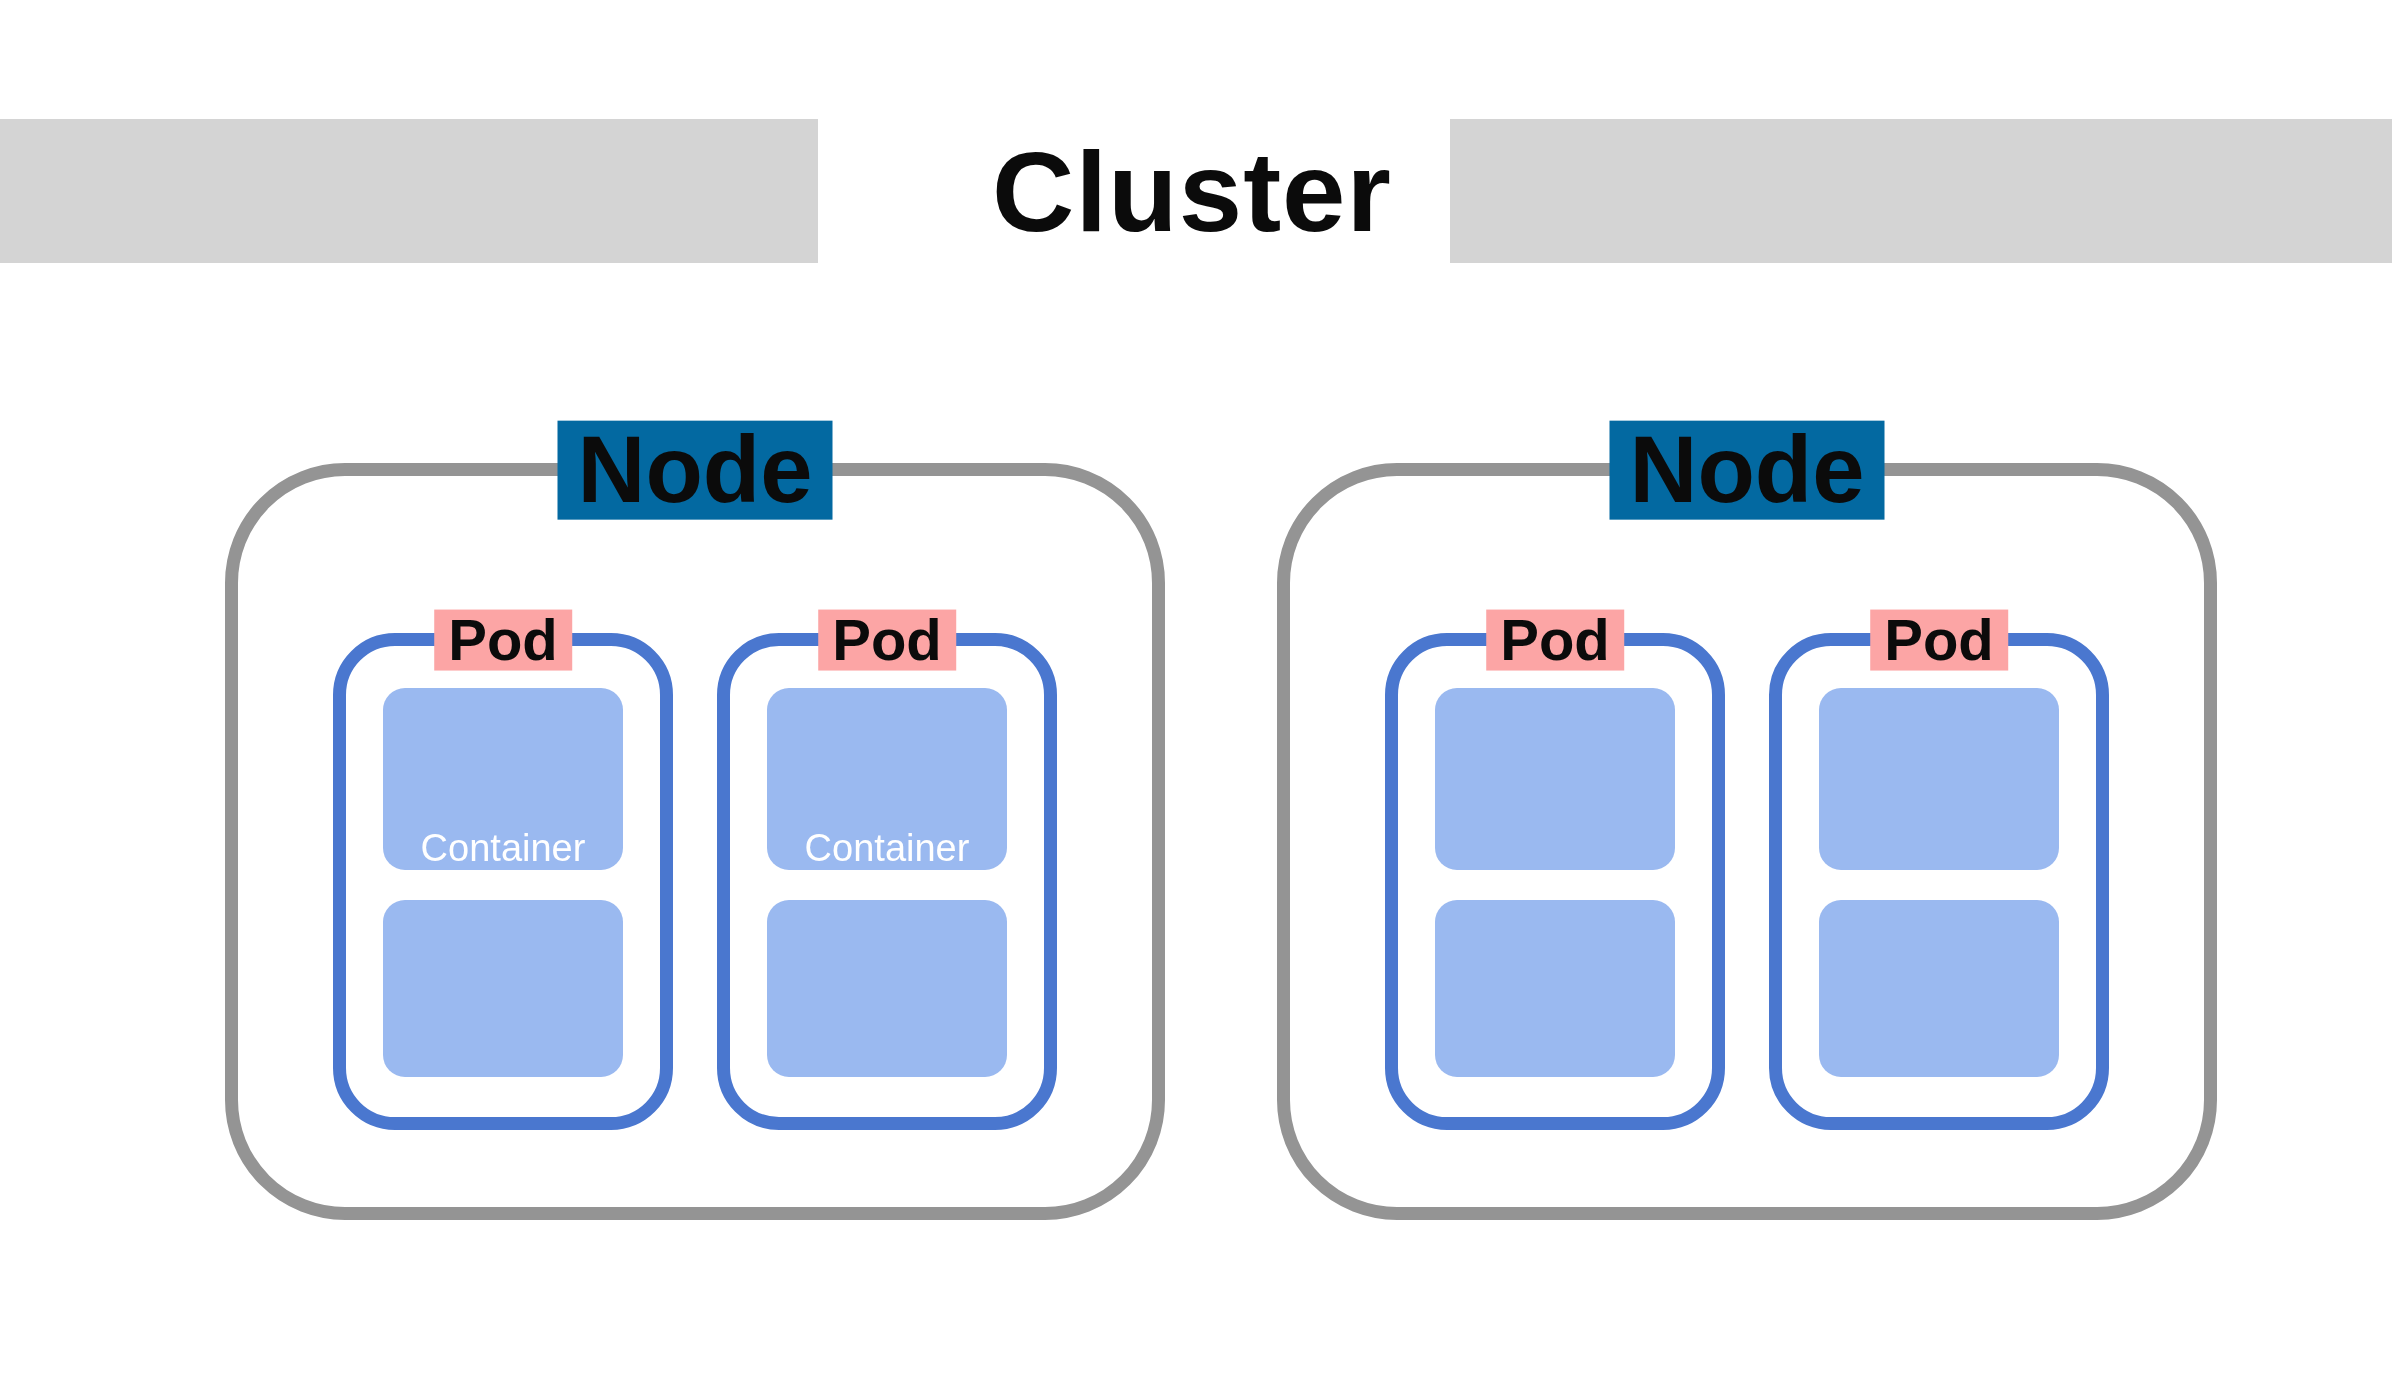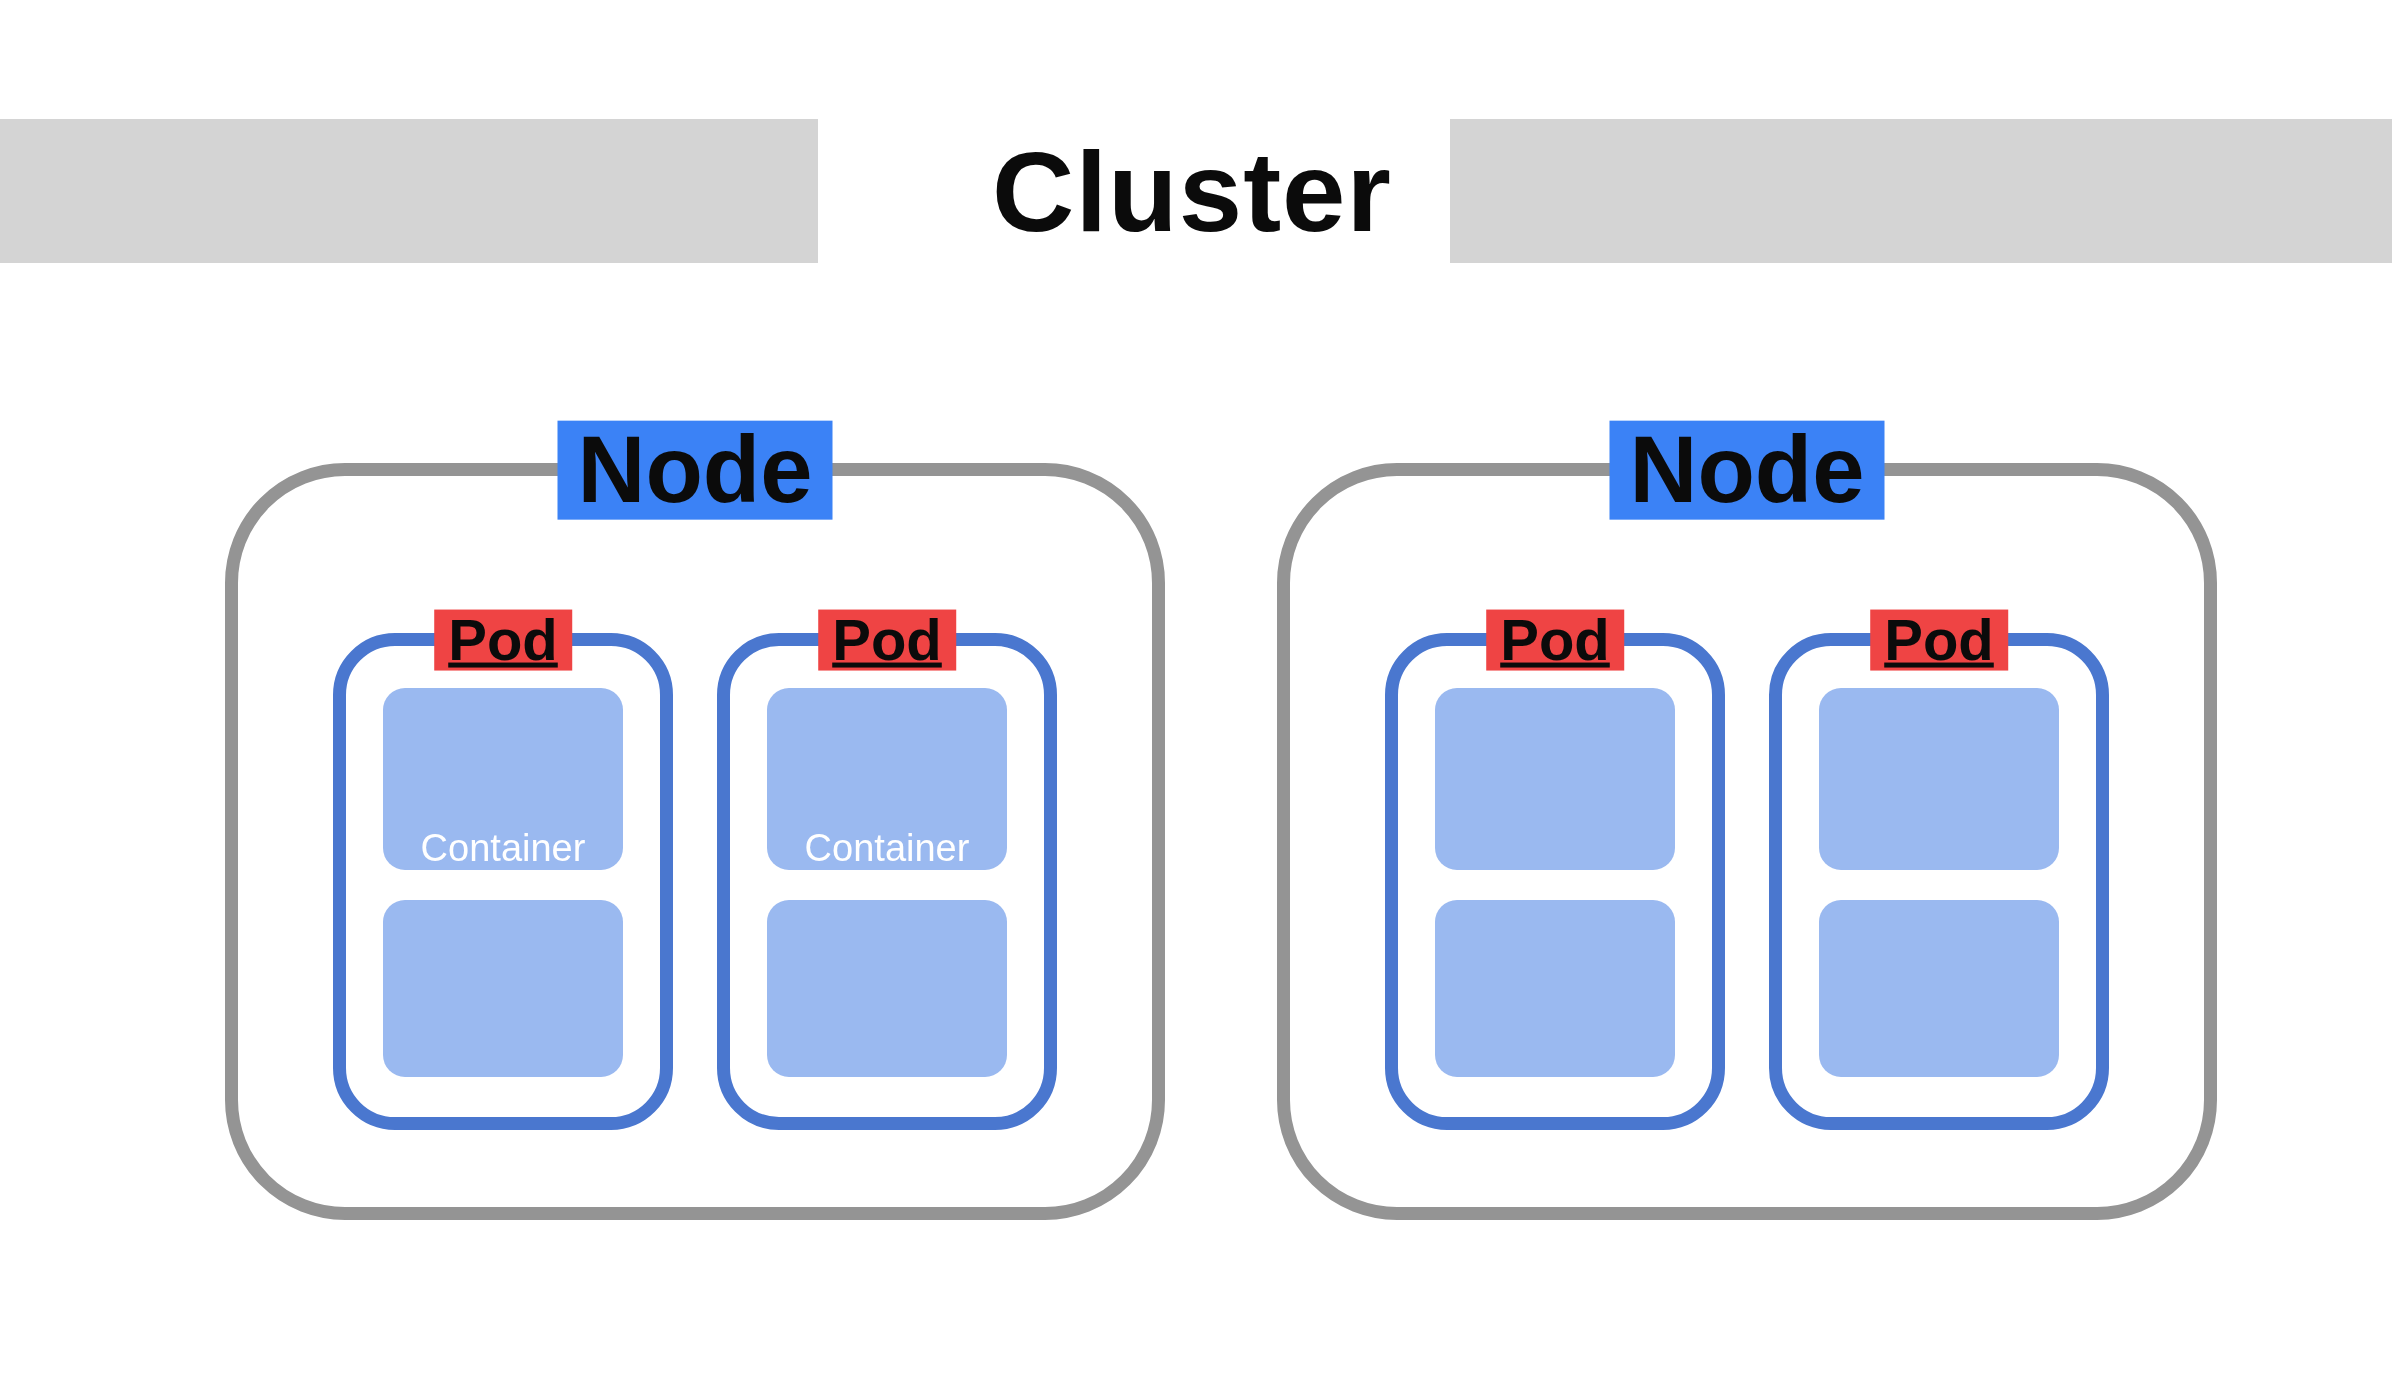--- a/index.html
+++ b/index.html
@@ -53,21 +53,21 @@
     background: #ffffff;
   }
   .node.n1 { left: 225px; }
   .node.n2 { left: 1277px; }
 
   .node-label {
     position: absolute;
     top: -6px;
     left: 50%;
     transform: translate(-50%, -50%);
-    background: #3b82f6;
+    background: #0369a1;
     padding: 0 20px;
     font-size: 94px;
     font-weight: bold;
     line-height: 1.05;
     color: #0b0b0b;
     white-space: nowrap;
   }
 
   
   .pod {
@@ -81,28 +81,27 @@
     background: #ffffff;
   }
   .pod.p1 { left: 95px; }
   .pod.p2 { left: 479px; }
 
   .pod-label {
     position: absolute;
     top: -6px;
     left: 50%;
     transform: translate(-50%, -50%);
-    background: #ef4444;
+    background: #fca5a5;
     padding: 0 14px;
     font-size: 58px;
     font-weight: bold;
     line-height: 1.05;
     color: #0b0b0b;
     white-space: nowrap;
-    text-decoration: underline;
   }
 
   
   .container-box {
     position: absolute;
     left: 37px;
     width: 240px;
     border-radius: 22px;
     background: #9ab9f0;
     display: flex;

